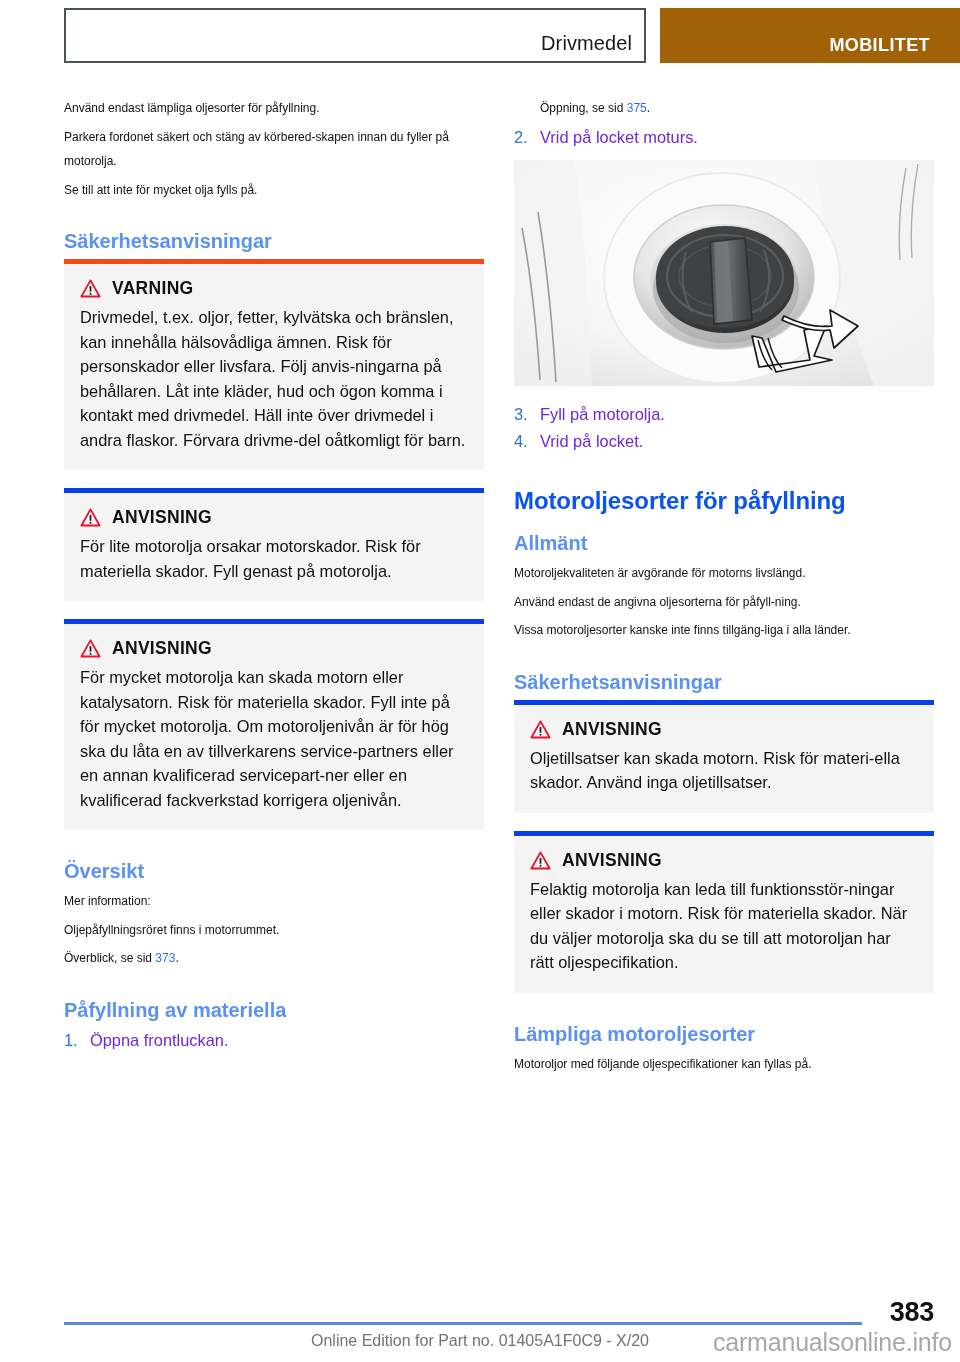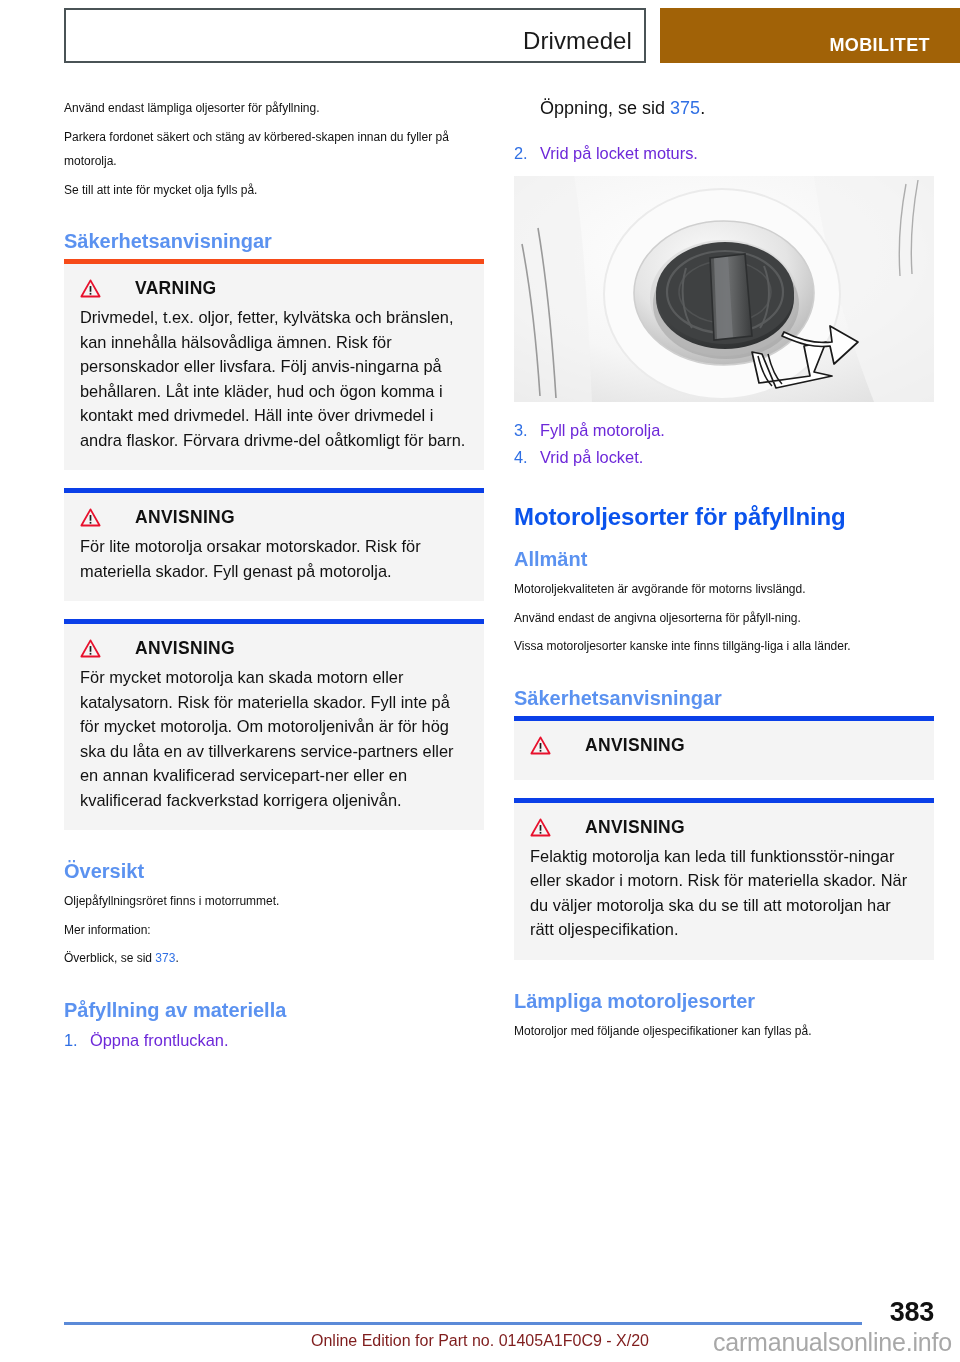--- a/index.html
+++ b/index.html
@@ -31,21 +31,21 @@
     width: 582px;
     height: 55px;
     border: 2px solid #4a5356;
     box-sizing: border-box;
     background: #ffffff;
   }
   .header-chapter {
     position: absolute;
     right: 12px;
     bottom: 6px;
-    font-size: 24px;
+    font-size: 20px;
     color: #1a1a1a;
     letter-spacing: 0.1px;
   }
   .header-tab {
     position: absolute;
     left: 660px;
     top: 0;
     width: 300px;
     height: 55px;
     background: #a16207;
@@ -102,21 +102,20 @@
     padding: 14px 16px 18px 16px;
     box-sizing: border-box;
     margin-bottom: 18px;
   }
   .notice.warn  { border-top: 5px solid #f64a18; }
   .notice.note  { border-top: 5px solid #0a3fe8; }
   .notice-head {
     display: flex;
     align-items: center;
     margin-bottom: 6px;
-    gap: 23px;
   }
   .tri-icon {
     width: 21px;
     height: 19px;
     margin-right: 11px;
     flex: none;
     display: block;
   }
   .notice-title {
     font-size: 17.5px;
@@ -138,25 +137,25 @@
     line-height: 25px;
     margin-bottom: 2px;
   }
   .step-num {
     color: #2f6fe4;
     width: 26px;
     flex: none;
   }
   .step-txt { color: #6d28d9; }
   .step-cont {
-    font-size: 18px;
+    font-size: 12px;
     line-height: 25px;
     color: #111111;
     padding-left: 26px;
-    margin-bottom: 20px;
+    margin-bottom: 4px;
   }
   .ref { color: #2f6fe4; }
 
   
   .photo {
     position: relative;
     width: 420px;
     height: 226px;
     margin: 10px 0 16px 0;
     overflow: hidden;
@@ -181,21 +180,21 @@
     color: #111111;
     letter-spacing: -0.3px;
   }
   .edition-line {
     position: absolute;
     left: 0;
     top: 1332px;
     width: 960px;
     text-align: center;
     font-size: 16px;
-    color: #7f1d1d;
+    color: #737373;
   }
   .watermark {
     position: absolute;
     right: 8px;
     top: 1328px;
     font-size: 25px;
     color: #a8a8a8;
     letter-spacing: -0.2px;
     white-space: nowrap;
   }
@@ -254,22 +253,22 @@
         <rect x="10.1" y="14.6" width="1.8" height="1.9" fill="#1a1a1a"></rect>
       </svg>
       <span class="notice-title">ANVISNING</span>
     </div>
     <div class="notice-body">För mycket motorolja kan skada motorn eller katalysatorn. Risk för materiella skador. Fyll inte på för mycket motorolja. Om motoroljenivån är för hög ska du låta en av tillverkarens service-partners eller en annan kvalificerad servicepart-ner eller en kvalificerad fackverkstad korrigera oljenivån.</div>
   </div>
 
   <div class="spacer-sm"></div>
 
   <h2 class="h-sub">Översikt</h2>
+  <p class="body-text">Mer information:</p>
   <p class="body-text">Oljepåfyllningsröret finns i motorrummet.</p>
-  <p class="body-text">Mer information:</p>
   <p class="body-text"><span>Överblick, se sid </span><span class="ref">373</span><span>.</span></p>
 
   <div class="spacer-md"></div>
 
   <h2 class="h-sub">Påfyllning av materiella</h2>
   <div class="steps">
     <div class="step">
       <span class="step-num">1.</span>
       <span class="step-txt">Öppna frontluckan.</span>
     </div>
@@ -373,20 +372,21 @@
 
   <div class="notice note">
     <div class="notice-head">
       <svg class="tri-icon" viewBox="0 0 22 20">
         <path d="M11 1.4 L20.6 18.4 L1.4 18.4 Z" fill="none" stroke="#e8112d" stroke-width="1.9" stroke-linejoin="round"></path>
         <rect x="10.1" y="7.4" width="1.8" height="6" fill="#1a1a1a"></rect>
         <rect x="10.1" y="14.6" width="1.8" height="1.9" fill="#1a1a1a"></rect>
       </svg>
       <span class="notice-title">ANVISNING</span>
     </div>
+    <div class="notice-body">Oljetillsatser kan skada motorn. Risk för materi-ella skador. Använd inga oljetillsatser.</div>
   </div>
 
   <div class="notice note">
     <div class="notice-head">
       <svg class="tri-icon" viewBox="0 0 22 20">
         <path d="M11 1.4 L20.6 18.4 L1.4 18.4 Z" fill="none" stroke="#e8112d" stroke-width="1.9" stroke-linejoin="round"></path>
         <rect x="10.1" y="7.4" width="1.8" height="6" fill="#1a1a1a"></rect>
         <rect x="10.1" y="14.6" width="1.8" height="1.9" fill="#1a1a1a"></rect>
       </svg>
       <span class="notice-title">ANVISNING</span>

